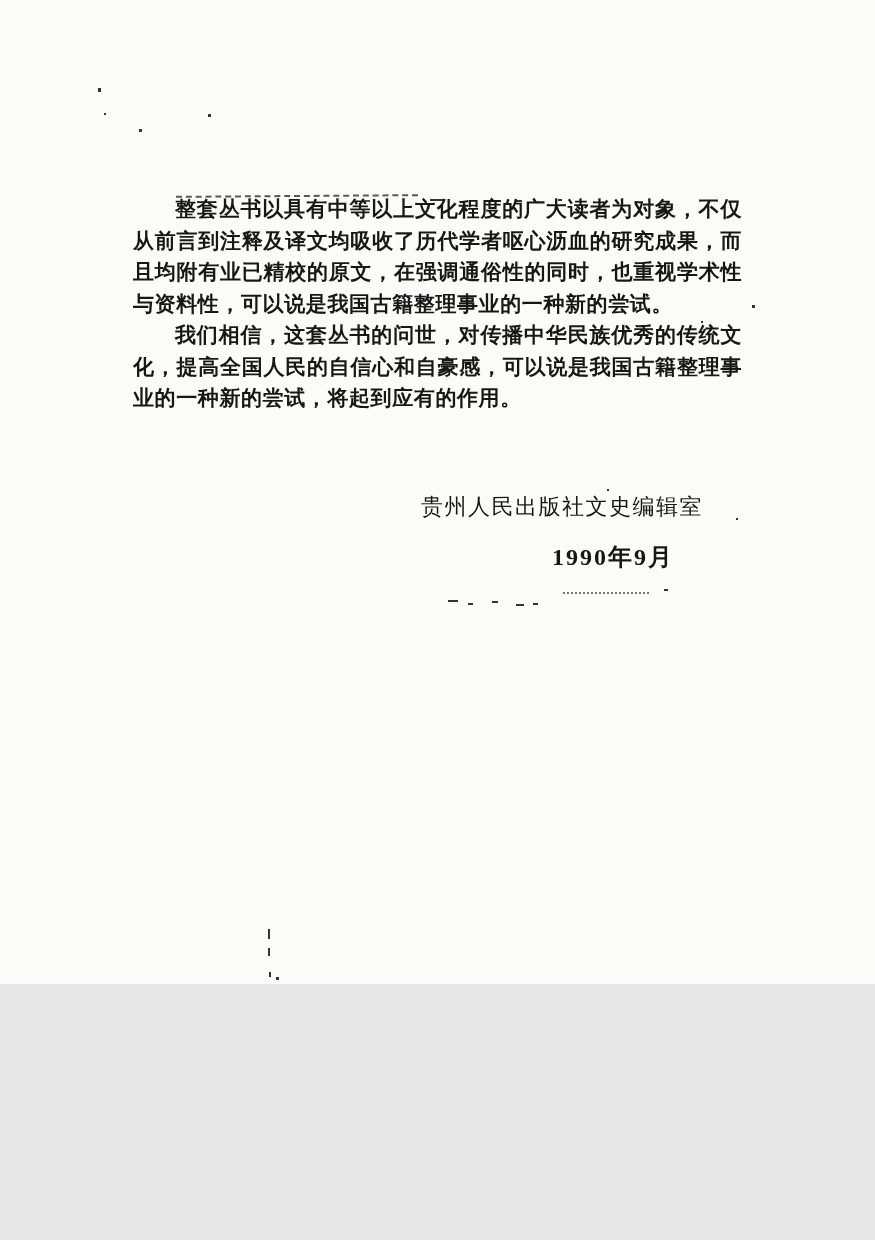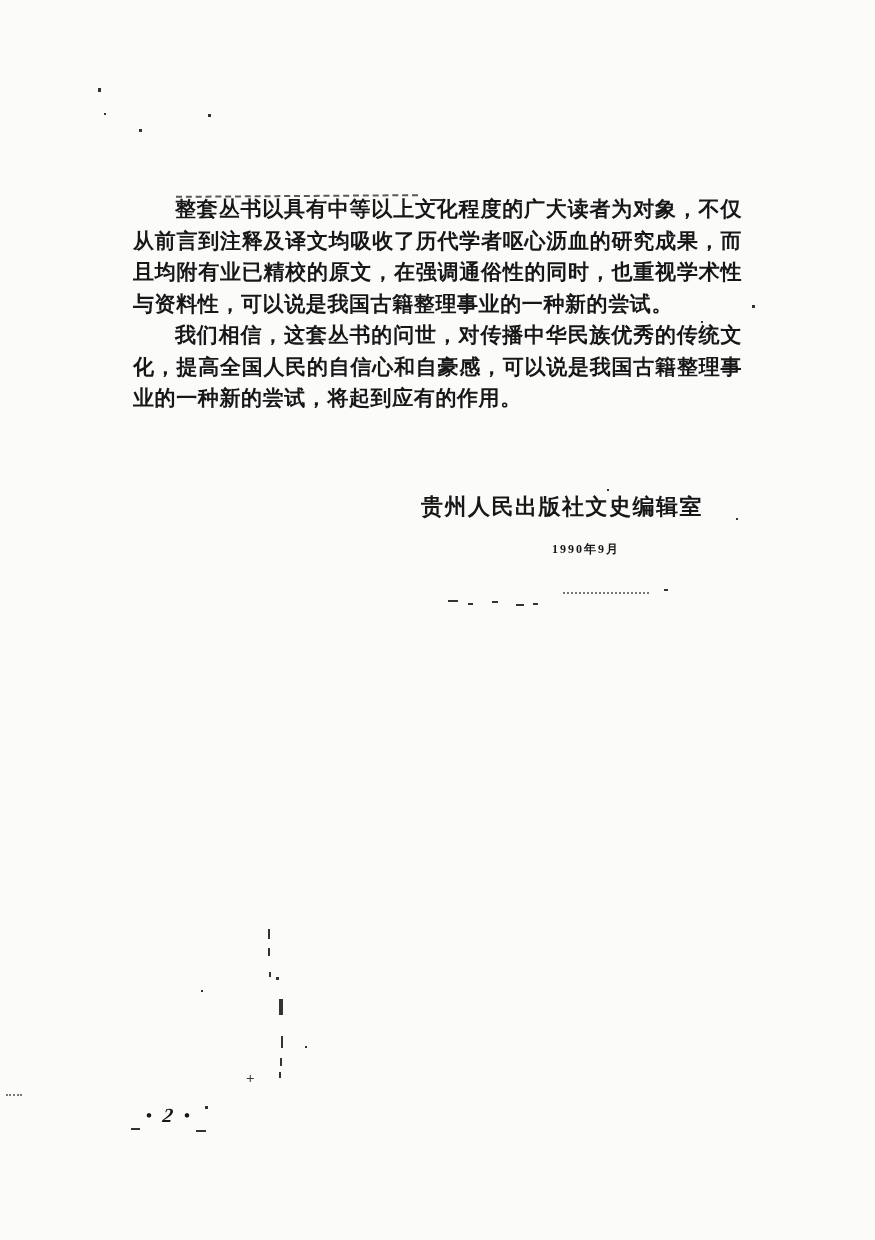--- a/index.html
+++ b/index.html
@@ -8,21 +8,21 @@
   }
   html, body {
     margin: 0;
     padding: 0;
     background: #e8e8e8;
     font-family: "Liberation Serif", "DejaVu Serif", serif;
   }
   .page {
     position: relative;
     width: 875px;
-    height: 1240px;
+    height: 984px;
     margin: 0 auto;
     background: var(--paper);
     color: var(--ink);
     overflow: hidden;
   }
   
   .body-text {
     position: absolute;
     left: 133px;
     top: 194px;
@@ -38,29 +38,29 @@
     text-justify: inter-character;
     text-indent: 2em;
     word-break: break-all;
   }
   
   .signature {
     position: absolute;
     top: 492px;
     right: 172px;
     font-size: 22px;
-    font-weight: 700;
+    font-weight: 400;
     letter-spacing: 1.5px;
     white-space: nowrap;
   }
   .date-line {
     position: absolute;
     top: 541px;
     left: 552px;
-    font-size: 12px;
+    font-size: 24px;
     font-weight: 700;
     letter-spacing: 2px;
     white-space: nowrap;
   }
   
   .page-number {
     position: absolute;
     left: 146px;
     top: 1104px;
     display: flex;

